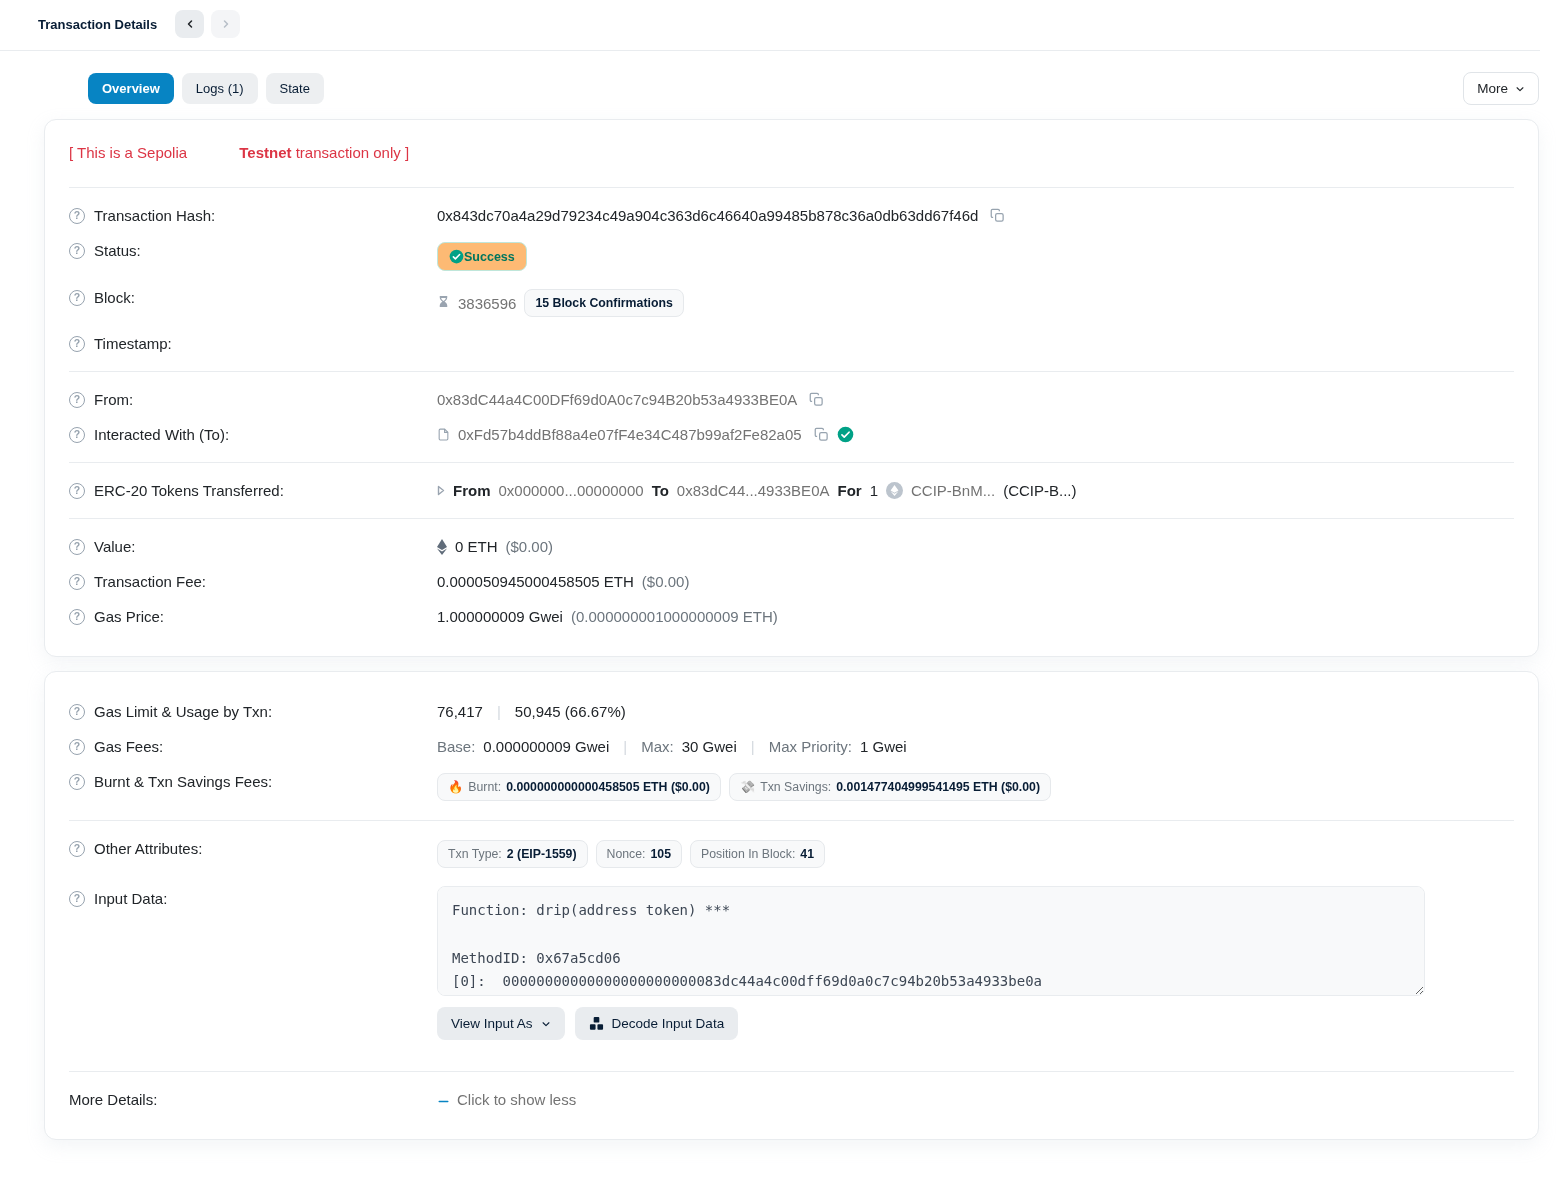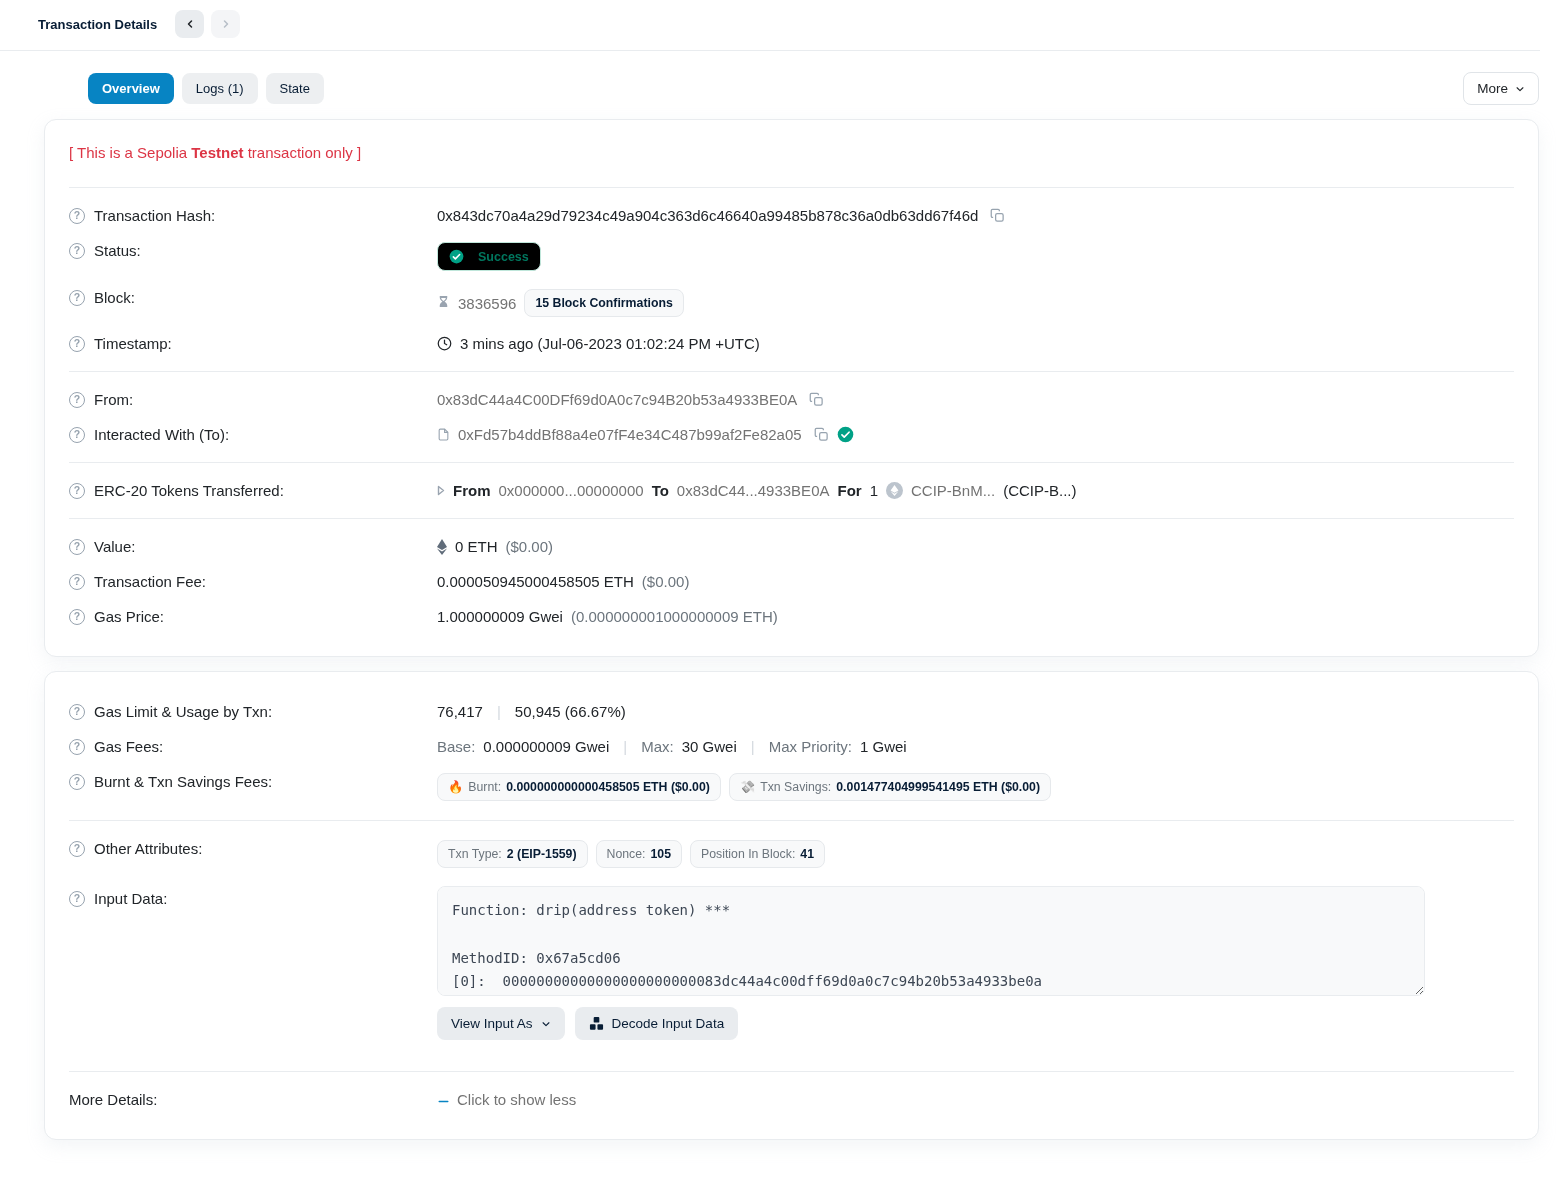--- a/index.html
+++ b/index.html
@@ -45,21 +45,21 @@
 
   .card {
     margin:0 21px 14px 44px;
     background:#fff;
     border:1px solid #e9ecef;
     border-radius:12px;
     box-shadow:0 6px 18px rgba(189,197,209,.18);
     padding:22px 24px;
   }
   .warning { color:#dc3545; font-size:15px; padding:2px 0 16px 0; }
-  .warning b { font-weight:700; }
+  .warning b { font-weight:700;margin-left:48px; }
   .hr { border-top:1px solid #e9ecef; margin:10px 0; }
 
   .row { display:flex; align-items:flex-start; padding:9px 0; }
   .row-label {
     width:368px; flex:0 0 368px;
     display:flex; align-items:center; gap:9px; color:#212529;
   }
   .row-value { flex:1; display:flex; align-items:center; gap:8px; flex-wrap:wrap; }
   .qicon {
     width:16px; height:16px; flex:0 0 16px;
@@ -67,22 +67,22 @@
     color:#97a3af; font-size:10.5px; font-weight:700;
     display:inline-flex; align-items:center; justify-content:center;
     cursor:pointer; line-height:1;
   }
   .link { color:#737373; text-decoration:none; cursor:pointer; }
   .muted { color:#6c757d; }
   .sep { color:#d4d9df; padding:0 6px; }
   .copy-btn { background:none; border:none; cursor:pointer; padding:0; display:inline-flex; align-items:center; margin-left:4px; }
 
   .badge-success {
-    display:inline-flex; align-items:center; gap:14px;
-    background:#000000; border:1px solid #bfe6da; border-radius:8px;
+    display:inline-flex; align-items:center; gap:0;
+    background:#fdba74; border:1px solid #bfe6da; border-radius:8px;
     color:#00765e; font-size:12.5px; font-weight:600;
     padding:6px 11px;
   }
   .badge-gray {
     display:inline-flex; align-items:center; gap:5px;
     background:#f8f9fa; border:1px solid #e6e9ec; border-radius:8px;
     font-size:12.3px; padding:6px 10px; color:#081d35;
   }
   .badge-gray .blabel { color:#6c757d; }
   .badge-gray .bval { font-weight:700; }
@@ -207,29 +207,20 @@
       </span>
       <a class="link">3836596</a>
       <span class="badge-gray badge-confirm">15 Block Confirmations</span>
     </div>
   </div>
 
   <div class="row">
     <div class="row-label">
       <span class="qicon">?</span>
       <span>Timestamp:</span>
-    </div>
-    <div class="row-value">
-      <span>
-        <svg width="15" height="15" viewBox="0 0 24 24" fill="none" stroke="#212529" stroke-width="2">
-            <circle cx="12" cy="12" r="10"></circle>
-            <path d="M12 6.5V12l3.5 2" stroke-linecap="round"></path>
-          </svg>
-      </span>
-      <span>3 mins ago (Jul-06-2023 01:02:24 PM +UTC)</span>
     </div>
   </div>
 
   <div class="hr"></div>
 
   <div class="row">
     <div class="row-label">
       <span class="qicon">?</span>
       <span>From:</span>
     </div>

